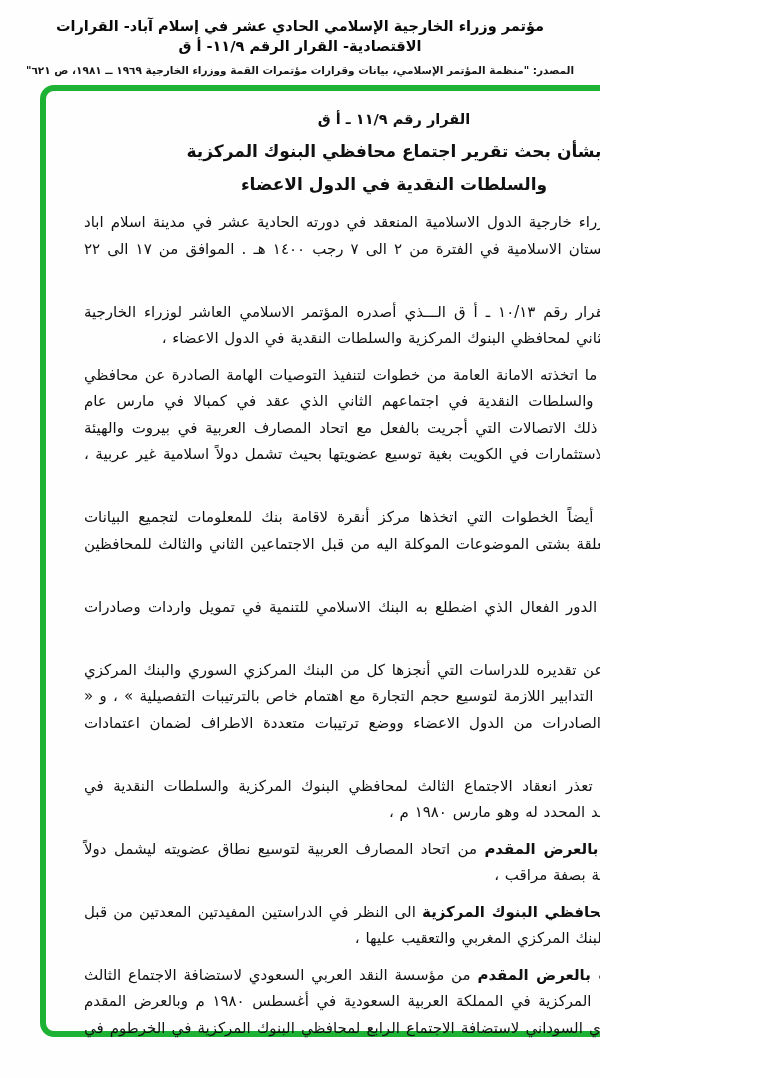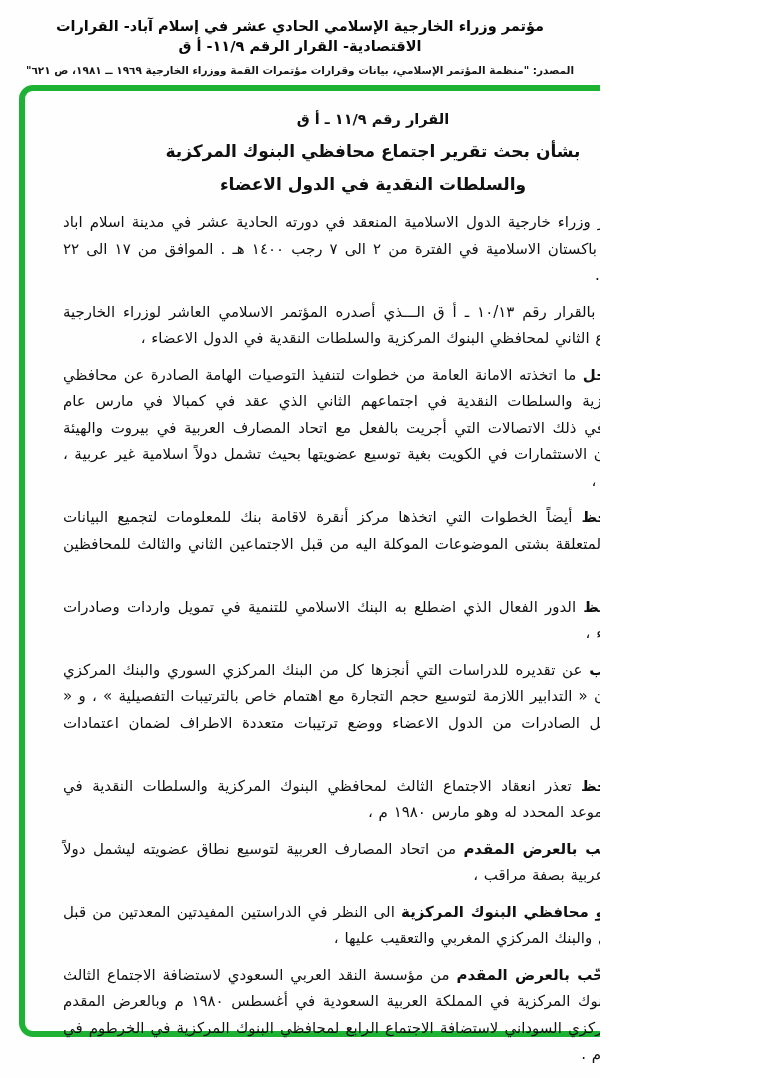--- a/index.html
+++ b/index.html
@@ -16,21 +16,21 @@
   .header-title {
     font-size:14.5px; font-weight:bold; color:#0a0a0a;
     letter-spacing:0; line-height:20px;
     padding:0 30px;
   }
   .header-source {
     font-size:10.5px; font-weight:bold; color:#151515;
     margin-top:7px; line-height:14px;
   }
   .frame {
-    position:absolute; left:19px; top:85px;
+    position:absolute; left:40px; top:85px;
     width:688px; height:952px;
     box-sizing:border-box;
     border:6px solid #1eb235;
     border-radius:14px;
     background:#fefefe;
   }
   .content {
     box-sizing:border-box;
     height:100%;
     padding:12px 18px 10px 38px;

